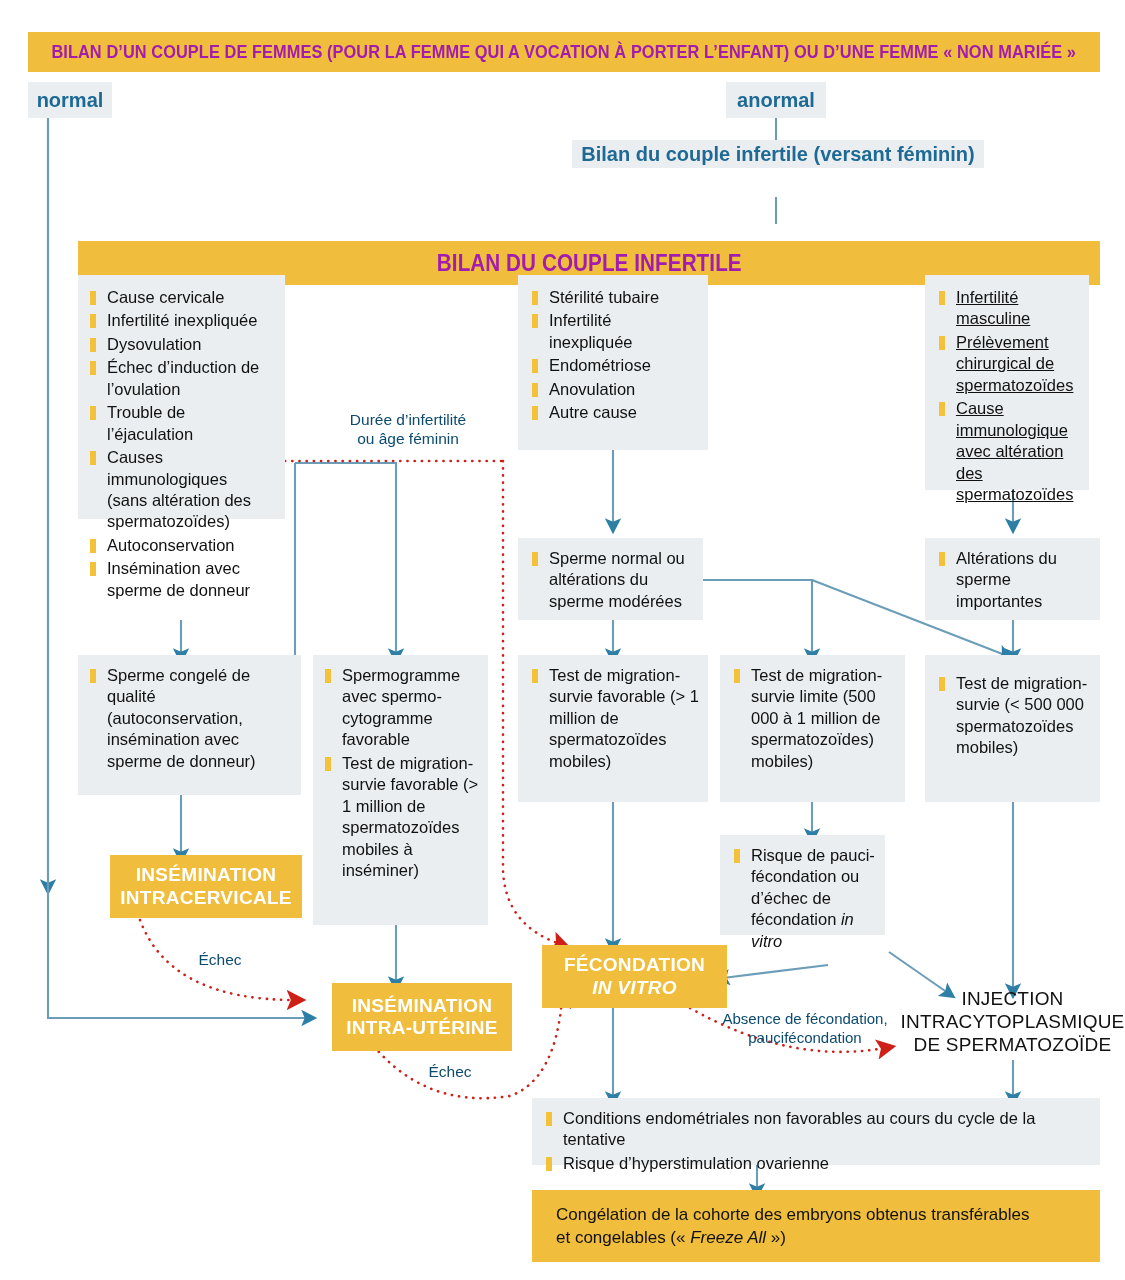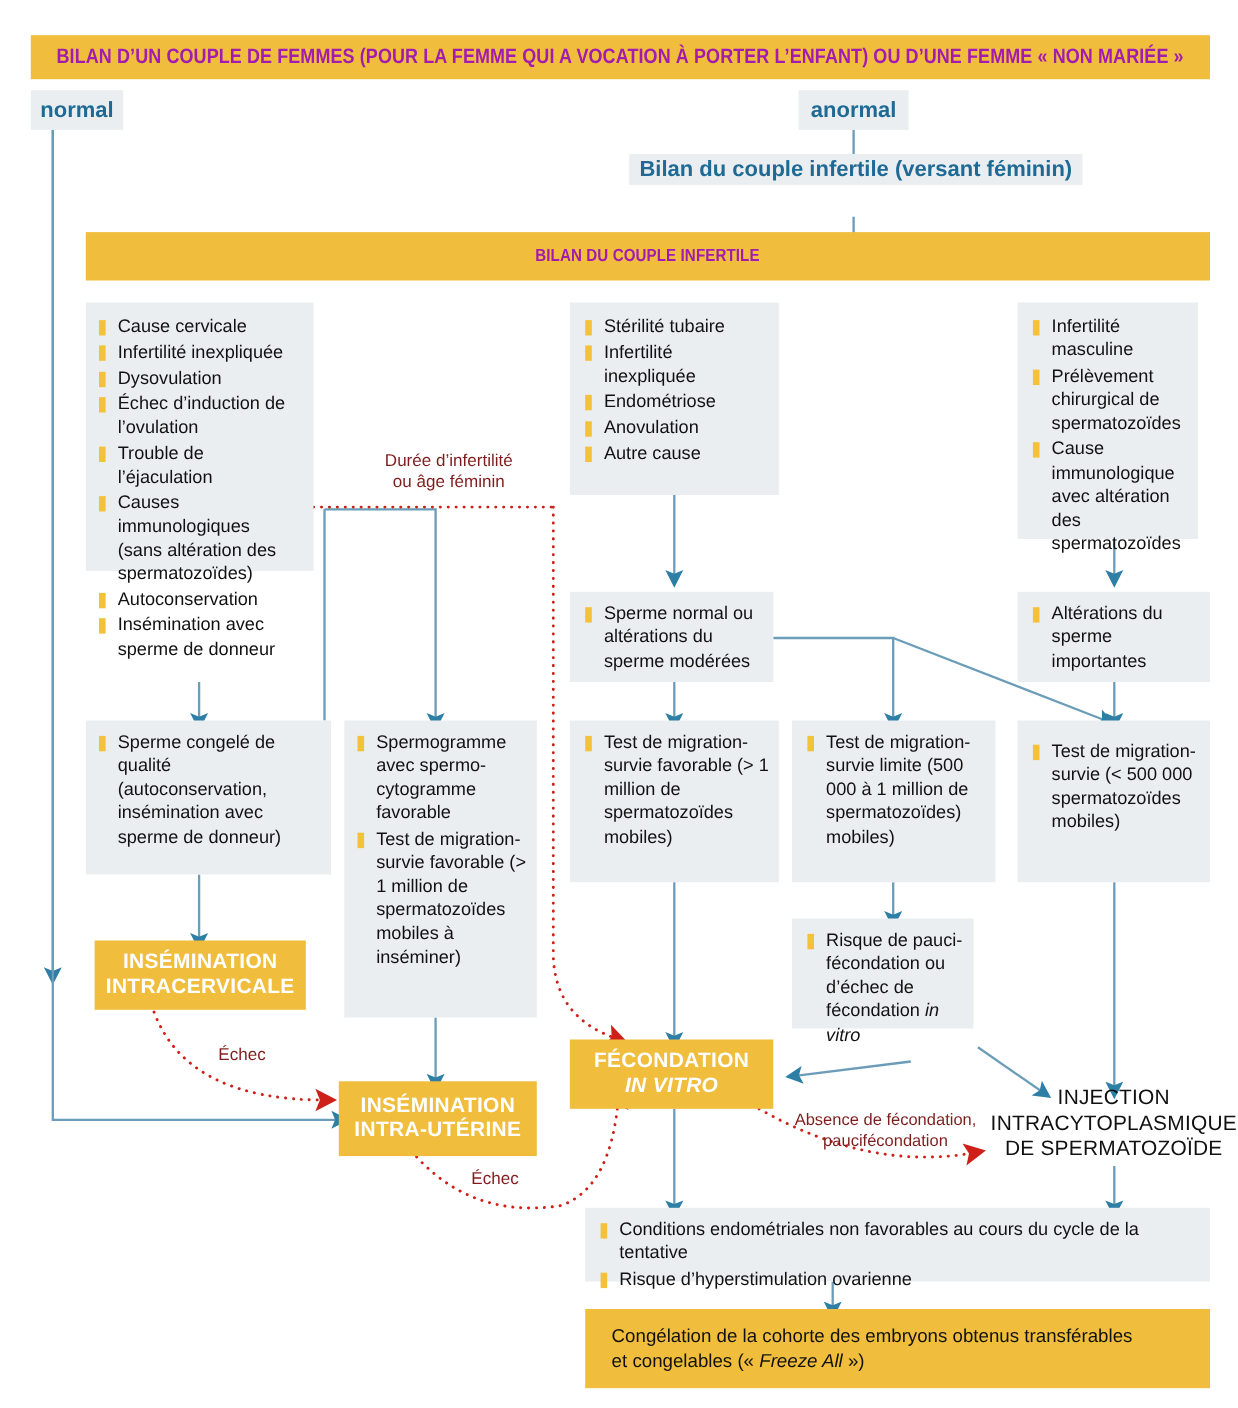--- a/index.html
+++ b/index.html
@@ -102,20 +102,21 @@
     color:#ffffff;
     font-weight:bold;
     display:flex;
     flex-direction:column;
     align-items:center;
     justify-content:center;
     text-align:left;
     line-height:1.18;
     font-size:19px;
     letter-spacing:.3px;
+    margin-left:24px;
   }
   .action .l2{ font-style:italic; }
 
   
   .widebox{
     background:#F0BE3C;
     color:#111111;
     display:flex;
     flex-direction:column;
     justify-content:center;
@@ -135,21 +136,21 @@
     text-align:center;
     display:flex;
     flex-direction:column;
     align-items:center;
     justify-content:center;
     letter-spacing:.2px;
   }
 
   
   .redlabel{
-    color:#7f1d1d;
+    color:#0c4a6e;
     font-size:15.5px;
     line-height:1.25;
     text-align:center;
     font-weight:normal;
   }
   .redlabel.small{ font-size:15px; }
 </style>
 </head>
 <body>
 
@@ -233,21 +234,21 @@
   </div>
 
   <div class="node chip" style="left:726px; top:82px; width:100px; height:36px;">
     <span>anormal</span>
   </div>
 
   <div class="node pale center bluetitle" style="left:572px; top:140px; width:412px; height:28px;">
     <span>Bilan du couple infertile (versant féminin)</span>
   </div>
 
-  <div class="node banner" style="left:78px; top:211px; width:1022px; height:44px; font-size:16px;">
+  <div class="node banner" style="left:78px; top:241px; width:1022px; height:44px; font-size:24px;">
     <span class="txt">BILAN DU COUPLE INFERTILE</span>
   </div>
 
   <div class="node pale" style="left:78px; top:275px; width:207px; height:244px; padding:12px 24px 10px 12px;">
     <ul class="blist">
       <li><span>Cause cervicale</span></li>
       <li><span>Infertilité inexpliquée</span></li>
       <li><span>Dysovulation</span></li>
       <li><span>Échec d’induction de l’ovulation</span></li>
       <li><span>Trouble de l’éjaculation</span></li>
@@ -260,21 +261,21 @@
   <div class="node pale" style="left:518px; top:275px; width:190px; height:175px; padding:12px 10px 10px 14px;">
     <ul class="blist">
       <li><span>Stérilité tubaire</span></li>
       <li><span>Infertilité inexpliquée</span></li>
       <li><span>Endométriose</span></li>
       <li><span>Anovulation</span></li>
       <li><span>Autre cause</span></li>
     </ul>
   </div>
 
-  <div class="node pale" style="left:925px; top:275px; width:164px; height:215px; padding:12px 8px 10px 14px;">
+  <div class="node pale" style="left:925px; top:275px; width:164px; height:215px; padding:12px 8px 10px 14px;text-decoration:underline;">
     <ul class="blist">
       <li><span>Infertilité masculine</span></li>
       <li><span>Prélèvement chirurgical de spermatozoïdes</span></li>
       <li><span>Cause immunologique avec altération des spermatozoïdes</span></li>
     </ul>
   </div>
 
   <div class="node redlabel" style="left:318px; top:410px; width:180px;">
     <div>Durée d’infertilité</div>
     <div>ou âge féminin</div>

